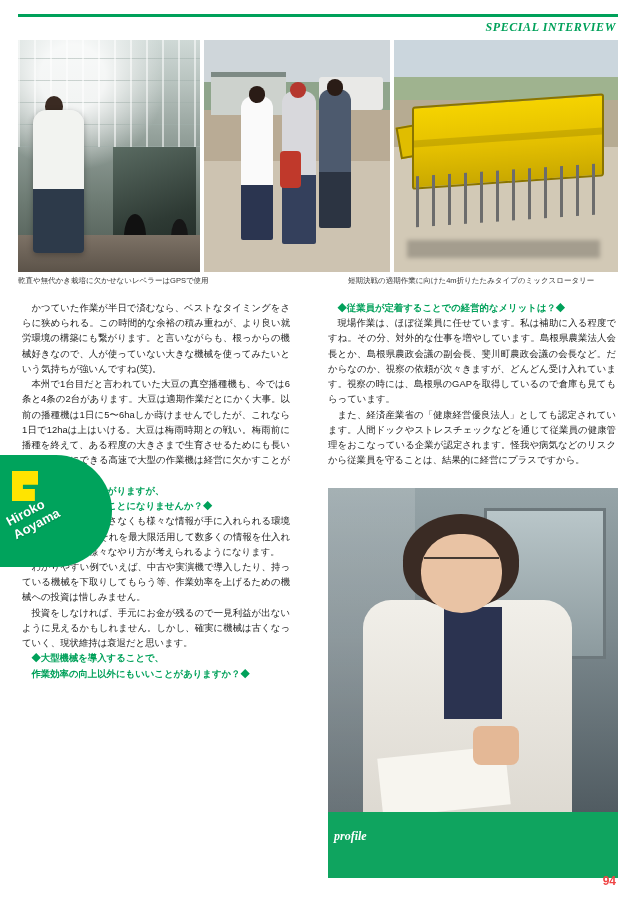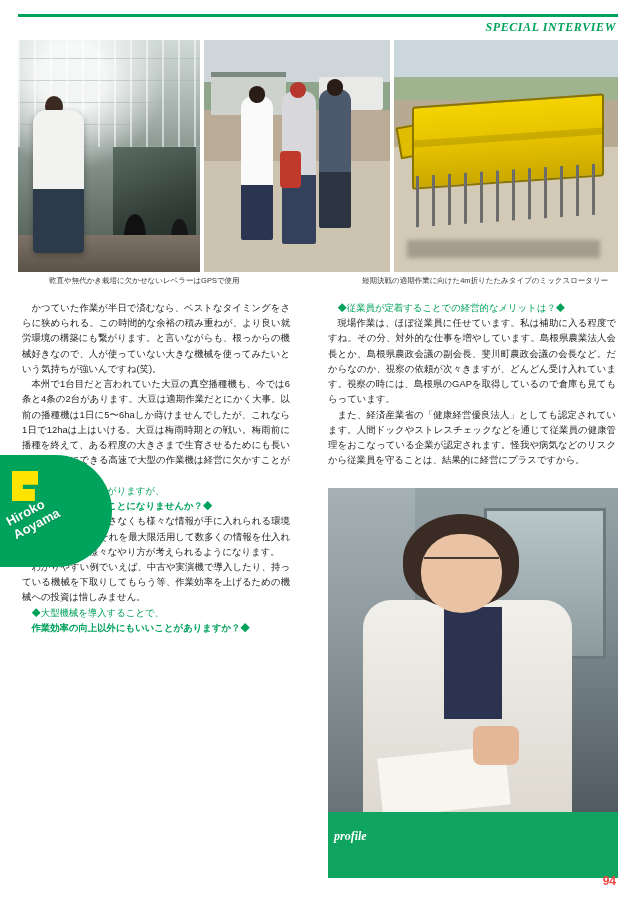--- a/index.html
+++ b/index.html
@@ -183,21 +183,21 @@
 
   .caption-row {
     position: absolute;
     top: 276px;
     left: 18px;
     width: 600px;
     font-size: 7.5px;
     color: #333;
     display: flex;
   }
-  .cap-left { width: 330px; margin-left: 31px; }
+  .cap-left { width: 330px; }
   .cap-right { width: 270px; }
 
   
   .col {
     position: absolute;
     font-size: 9.4px;
     line-height: 1.62;
     color: #1c1c1c;
     text-align: justify;
   }
@@ -207,21 +207,21 @@
     left: 22px;
     width: 268px;
   }
   .col-right {
     top: 300px;
     left: 328px;
     width: 288px;
   }
   .qhead {
     color: #00a15a;
-    font-weight: normal;
+    font-weight: bold;
     text-indent: 0;
     margin-top: 3px;
   }
   .qhead-2 { color:#00a15a; font-weight:bold; text-indent:0.8em; }
 
   
   .badge {
     position: absolute;
     top: 455px;
     left: 0;
@@ -390,20 +390,21 @@
     <div class="cap-right">短期決戦の適期作業に向けた4m折りたたみタイプのミックスロータリー</div>
   </div>
 
   <div class="col col-left">
     <p>かつていた作業が半日で済むなら、ベストなタイミングをさらに狭められる。この時間的な余裕の積み重ねが、より良い就労環境の構築にも繋がります。と言いながらも、根っからの機械好きなので、人が使っていない大きな機械を使ってみたいという気持ちが強いんですね(笑)。</p>
     <p>本州で1台目だと言われていた大豆の真空播種機も、今では6条と4条の2台があります。大豆は適期作業だとにかく大事。以前の播種機は1日に5〜6haしか蒔けませんでしたが、これなら1日で12haは上はいける。大豆は梅雨時期との戦い。梅雨前に播種を終えて、ある程度の大きさまで生育させるためにも長い適期をものにできる高速で大型の作業機は経営に欠かすことができません。</p>
     <p class="qhead">◆確かに効率は上がりますが、</p>
     <p class="qhead-2">投資金額がかさむことになりませんか？◆</p>
     <p>昔と違い、人を介さなくも様々な情報が手に入れられる環境になっています。それを最大限活用して数多くの情報を仕入れておくことで、様々なやり方が考えられるようになります。</p>
     <p>わかりやすい例でいえば、中古や実演機で導入したり、持っている機械を下取りしてもらう等、作業効率を上げるための機械への投資は惜しみません。</p>
+    <p>投資をしなければ、手元にお金が残るので一見利益が出ないように見えるかもしれません。しかし、確実に機械は古くなっていく、現状維持は衰退だと思います。</p>
     <p class="qhead">◆大型機械を導入することで、</p>
     <p class="qhead-2">作業効率の向上以外にもいいことがありますか？◆</p>
   </div>
 
   <div class="col col-right">
     <p class="qhead">◆従業員が定着することでの経営的なメリットは？◆</p>
     <p>現場作業は、ほぼ従業員に任せています。私は補助に入る程度ですね。その分、対外的な仕事を増やしています。島根県農業法人会長とか、島根県農政会議の副会長、斐川町農政会議の会長など。だからなのか、視察の依頼が次々きますが、どんどん受け入れています。視察の時には、島根県のGAPを取得しているので倉庫も見てもらっています。</p>
     <p>また、経済産業省の「健康経営優良法人」としても認定されています。人間ドックやストレスチェックなどを通じて従業員の健康管理をおこなっている企業が認定されます。怪我や病気などのリスクから従業員を守ることは、結果的に経営にプラスですから。</p>
   </div>
 

